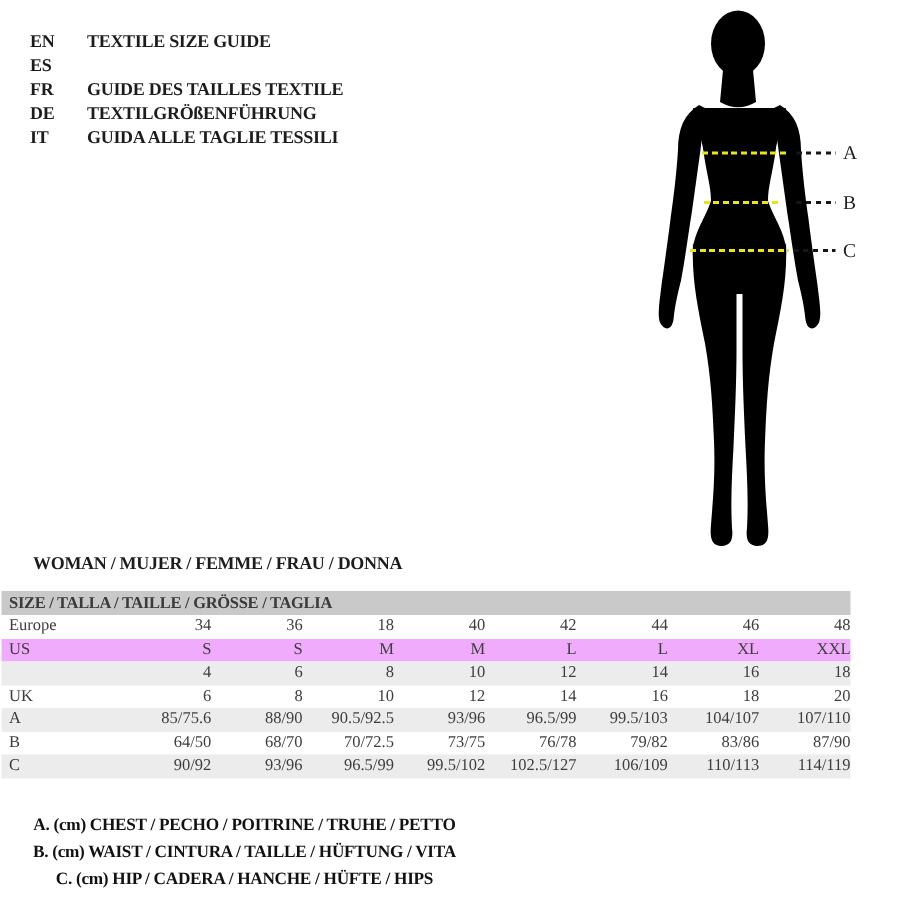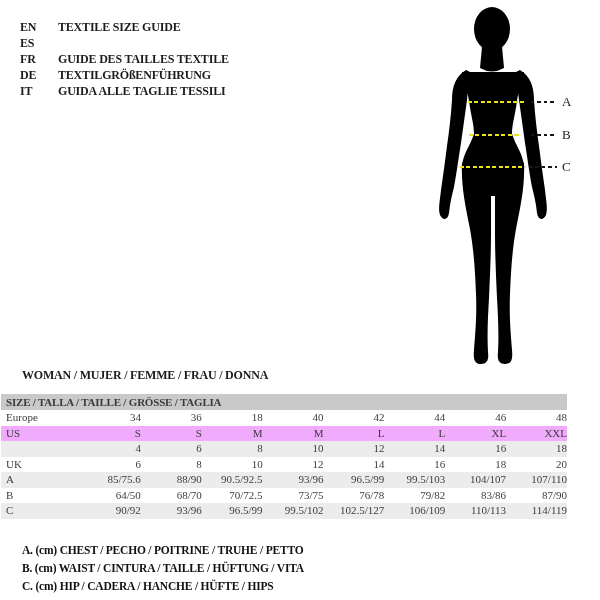--- a/index.html
+++ b/index.html
@@ -21,21 +21,21 @@
   .marker-label{position:absolute;font-size:13px;color:#222;line-height:14px;}
   
   .woman-title{position:absolute;left:22px;top:368px;font-size:12px;font-weight:bold;letter-spacing:-0.2px;white-space:nowrap;}
   .size-table{position:absolute;left:1px;top:394px;width:566px;font-size:11px;color:#3d3d3d;}
   .size-header{height:16px;line-height:16px;background:#c9c9c9;color:#3a3a3a;font-weight:bold;padding-left:5px;letter-spacing:-0.2px;}
   .t-row{display:grid;grid-template-columns:79px repeat(8,1fr);height:15.5px;line-height:15.5px;align-items:center;}
   .t-row.shaded{background:#ececec;}
   .t-label{padding-left:5px;text-align:left;}
   .t-cell{text-align:right;white-space:nowrap;}
   
-  .legend{position:absolute;left:22px;top:541px;}
+  .legend{position:absolute;left:22px;top:541px;text-align:center;}
   .legend-line{height:18px;line-height:18px;font-size:11.5px;font-weight:bold;letter-spacing:-0.2px;white-space:nowrap;color:#111;}
 </style>
 </head>
 <body>
 
 <div id="canvas">
 
   <div class="lang-list">
     <div class="lang-row">
       <span class="lang-code">EN</span>

